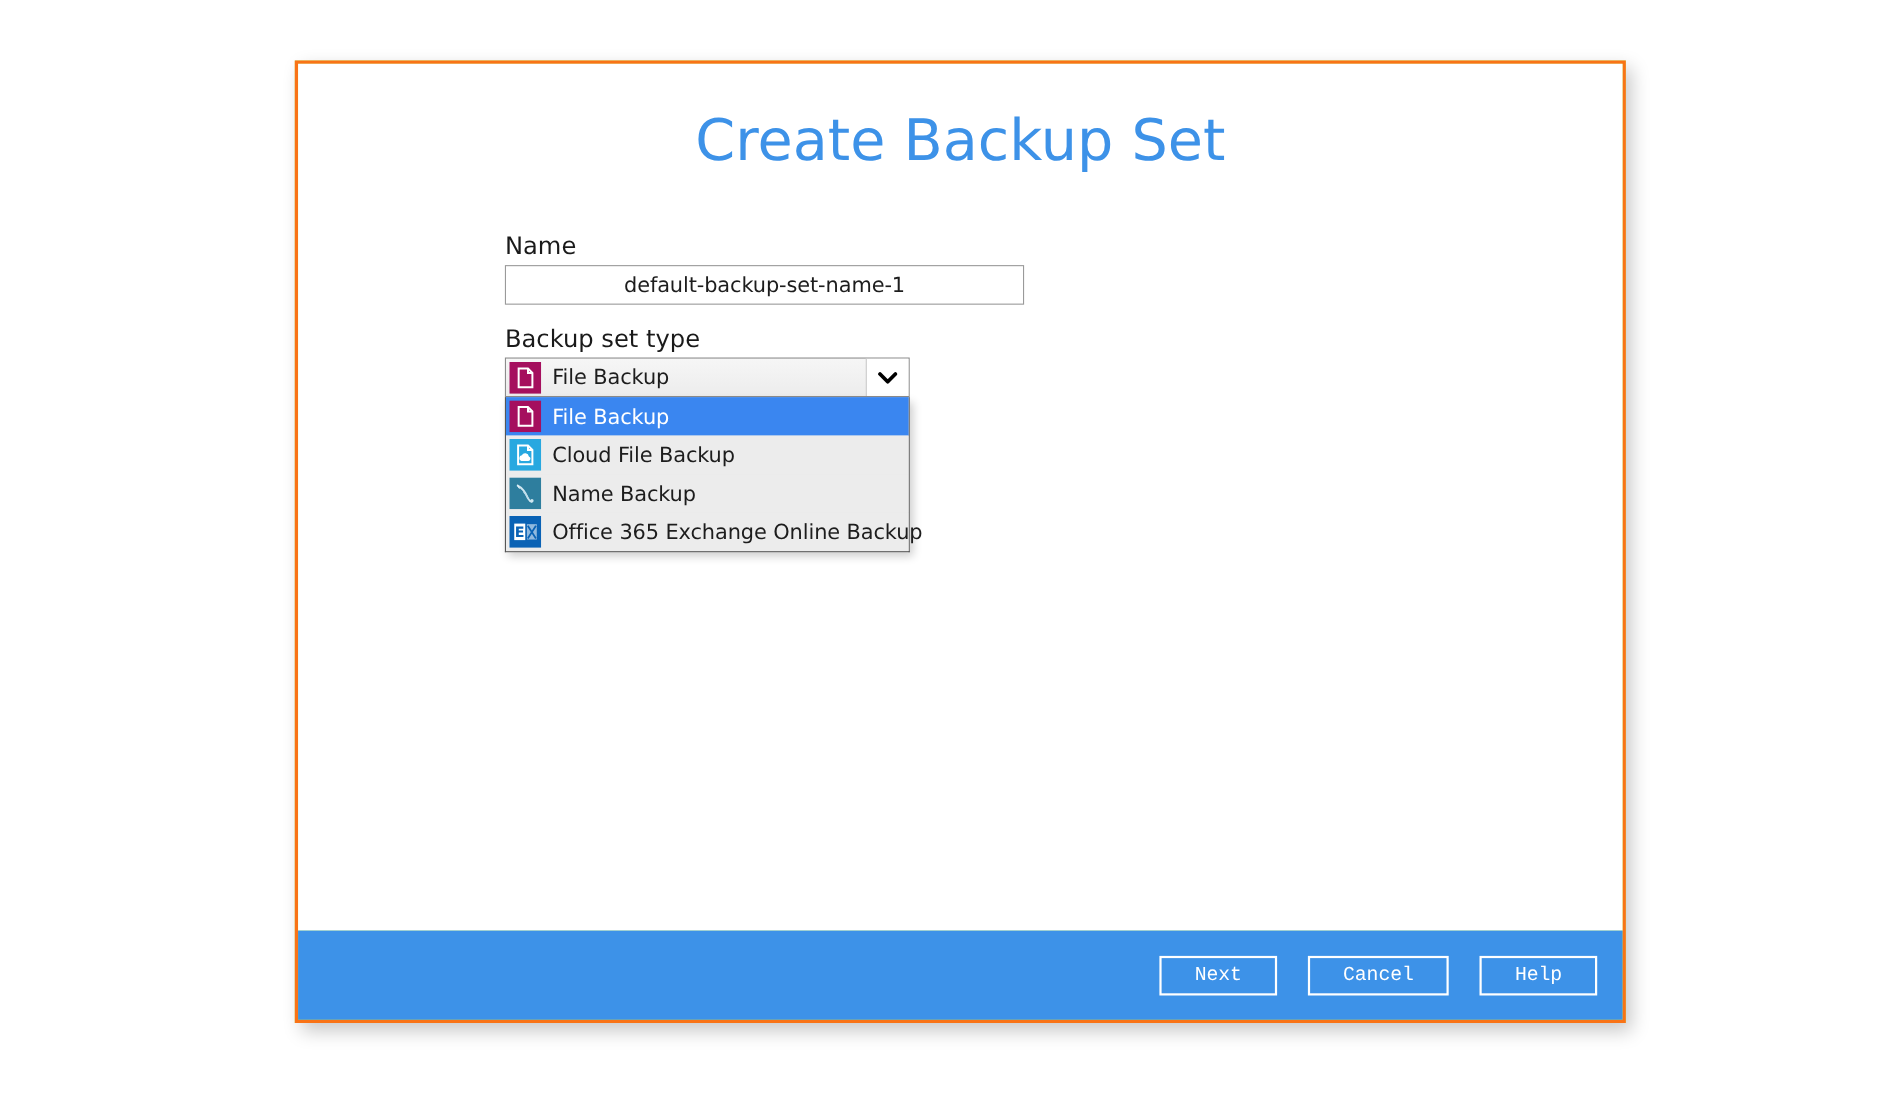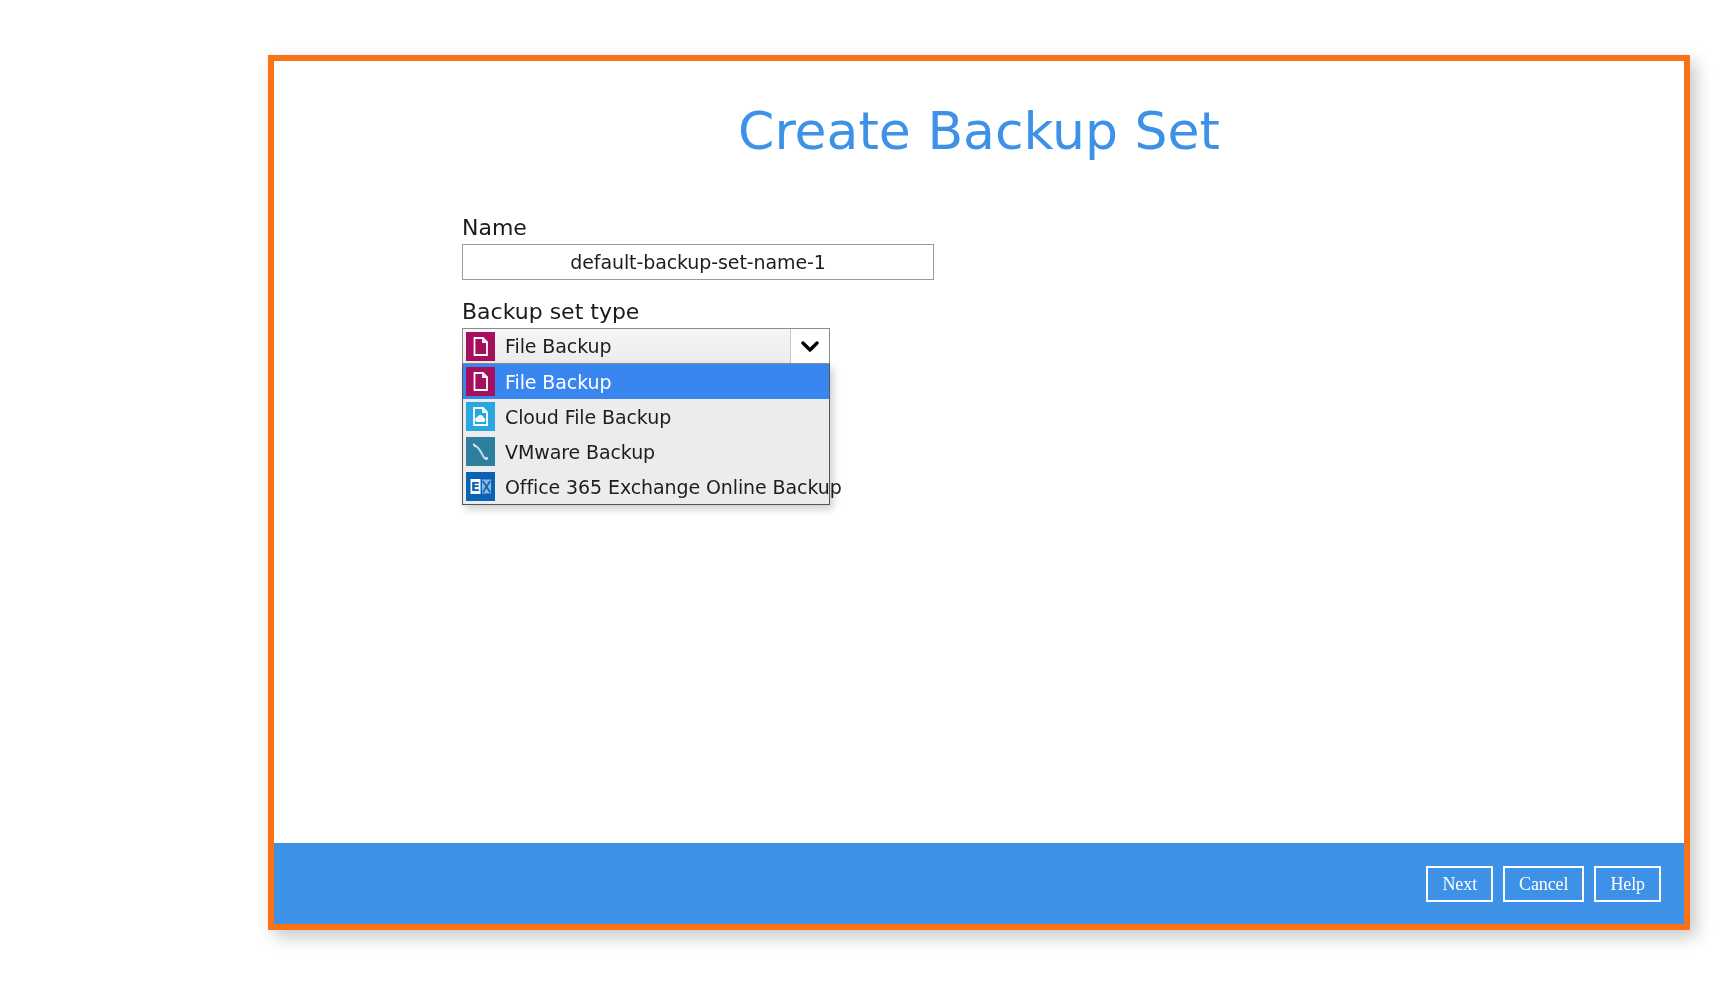--- a/index.html
+++ b/index.html
@@ -18,24 +18,24 @@
     width: 1728px;
     height: 1008px;
     background: #ffffff;
   }
 
   
   #dialog {
     position: absolute;
     left: 268px;
     top: 55px;
-    width: 1422px;
+    width: 1210px;
     height: 875px;
     background: #bef264;
-    border: 6px solid #f97316;
+    border: 3px solid #f97316;
     box-sizing: border-box;
     box-shadow: 6px 7px 16px rgba(0,0,0,0.22);
   }
 
   #dialog-body {
     position: absolute;
     left: 0;
     top: 0;
     right: 0;
     bottom: 81px;
@@ -214,24 +214,24 @@
   }
 
   .footer-btn {
     box-sizing: border-box;
     height: 36px;
     min-width: 66px;
     border: 2px solid #ffffff;
     background: transparent;
     color: #ffffff;
     font-size: 18px;
-    font-family: Liberation Serif, serif;
+    font-family: Liberation Mono, monospace;
     font-weight: 400;
-    padding: 0 14px;
-    margin-left: 10px;
+    padding: 0 30px;
+    margin-left: 28px;
     cursor: pointer;
     line-height: 32px;
     border-radius: 0;
     letter-spacing: -0.1px;
   }
 </style>
 </head>
 <body>
 
 <div id="page">
@@ -297,21 +297,21 @@
             <div class="combo-option">
               <span class="opt-icon-cell">
                 <svg class="icon-tile" viewBox="0 0 29 29" xmlns="http://www.w3.org/2000/svg">
                   <rect x="0" y="0" width="29" height="29" fill="#2e7e9e"></rect>
                   <path d="M7 7 C11 9 15 14 17 19 C18 21 19 22 21 22.5" fill="none" stroke="#cfe6f0" stroke-width="1.7"></path>
                   <path d="M7 7 C8.5 7.5 9.5 9 9.8 10.6 C8.6 10.2 7.6 9 7 7 Z" fill="#e8f4fa"></path>
                   <circle cx="20.6" cy="21.2" r="1.5" fill="#cfe6f0"></circle>
                   <path d="M13 13 C15 15 16.5 17.5 17.6 19.8" fill="none" stroke="#bcdbe9" stroke-width="1.2"></path>
                 </svg>
               </span>
-              <span class="opt-label">VMware Backup</span>
+              <span class="opt-label">Name Backup</span>
             </div>
 
             <div class="combo-option">
               <span class="opt-icon-cell">
                 <svg class="icon-tile" viewBox="0 0 29 29" xmlns="http://www.w3.org/2000/svg">
                   <rect x="0" y="0" width="29" height="29" fill="#0a62b5"></rect>
                   <rect x="4.5" y="7" width="10" height="15" fill="#ffffff"></rect>
                   <text x="9.4" y="19" font-family="DejaVu Sans, sans-serif" font-size="13" font-weight="bold" fill="#0a62b5" text-anchor="middle">E</text>
                   <rect x="16" y="7.5" width="9" height="14" fill="#ffffff" opacity="0.55"></rect>
                   <path d="M16.8 9 L24.2 20.5 M24.2 9 L16.8 20.5" stroke="#0a62b5" stroke-width="1.6"></path>

